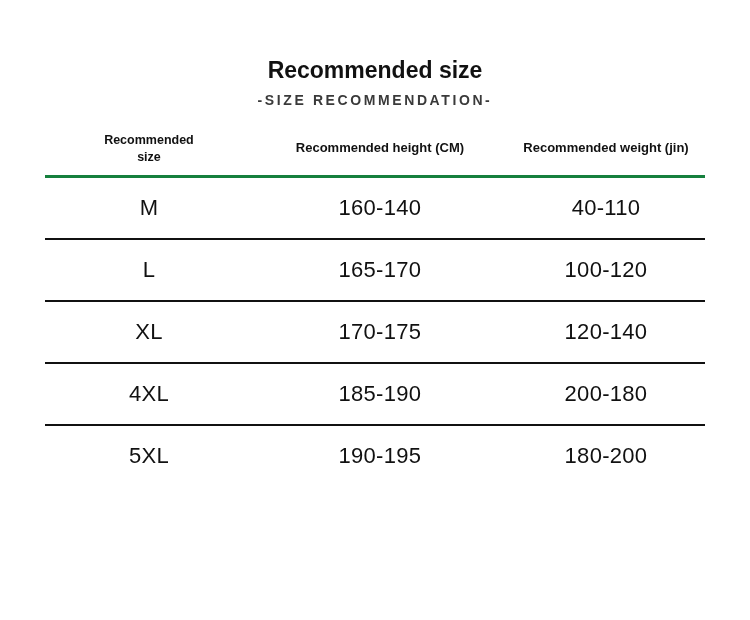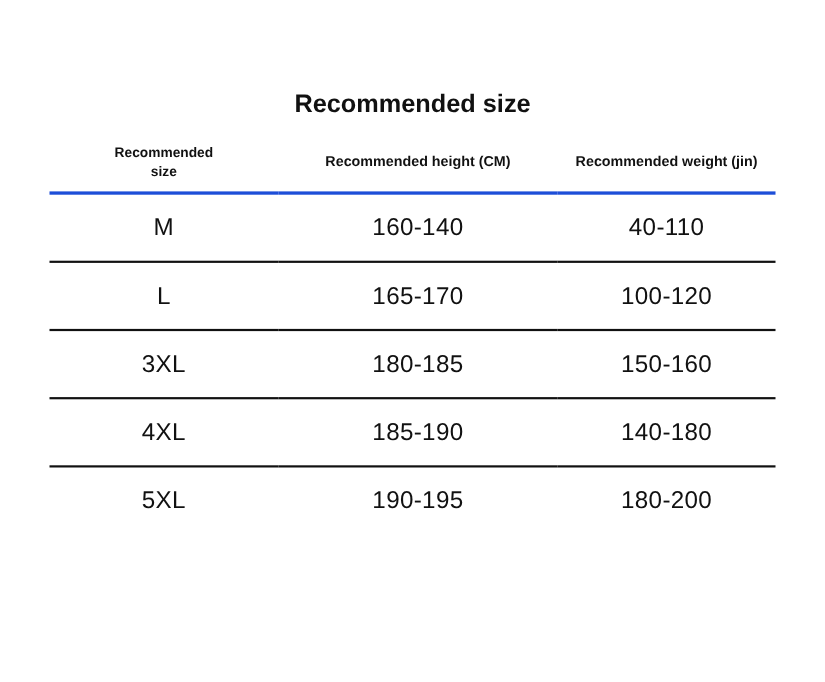--- a/index.html
+++ b/index.html
@@ -16,21 +16,20 @@
   }
   .page {
     position: relative;
     width: 750px;
     height: 620px;
     box-sizing: border-box;
   }
   .header {
     text-align: center;
     padding-top: 58px;
-    margin-top: 24px;
   }
   .title {
     font-size: 23px;
     font-weight: 700;
     letter-spacing: 0px;
     color: #111111;
     line-height: 1.1;
   }
   .subtitle {
     margin-top: 9px;
@@ -59,21 +58,21 @@
     text-align: center;
     padding: 2px 4px 10px 4px;
     vertical-align: middle;
     border: none;
     line-height: 1.3;
   }
   table.size-table thead th.first {
     font-size: 12.5px;
   }
   table.size-table thead tr {
-    border-bottom: 3px solid #1d4ed8;
+    border-bottom: 3px solid #15803d;
   }
   table.size-table tbody td {
     font-size: 22px;
     font-weight: 400;
     color: #111111;
     text-align: center;
     height: 60px;
     padding: 0;
     border-bottom: 2px solid #111111;
     letter-spacing: 0.3px;
@@ -85,20 +84,21 @@
     display: block;
   }
 </style>
 </head>
 <body>
 
 <div class="page">
 
   <div class="header">
     <div class="title">Recommended size</div>
+    <div class="subtitle">-SIZE RECOMMENDATION-</div>
   </div>
 
   <div class="table-wrap">
     <table class="size-table">
       <colgroup>
         <col class="c1">
         <col class="c2">
         <col class="c3">
       </colgroup>
       <thead>
@@ -116,28 +116,28 @@
           <td>M</td>
           <td>160-140</td>
           <td>40-110</td>
         </tr>
         <tr>
           <td>L</td>
           <td>165-170</td>
           <td>100-120</td>
         </tr>
         <tr>
-          <td>3XL</td>
-          <td>180-185</td>
-          <td>150-160</td>
+          <td>XL</td>
+          <td>170-175</td>
+          <td>120-140</td>
         </tr>
         <tr>
           <td>4XL</td>
           <td>185-190</td>
-          <td>140-180</td>
+          <td>200-180</td>
         </tr>
         <tr>
           <td>5XL</td>
           <td>190-195</td>
           <td>180-200</td>
         </tr>
       </tbody>
     </table>
   </div>
 

